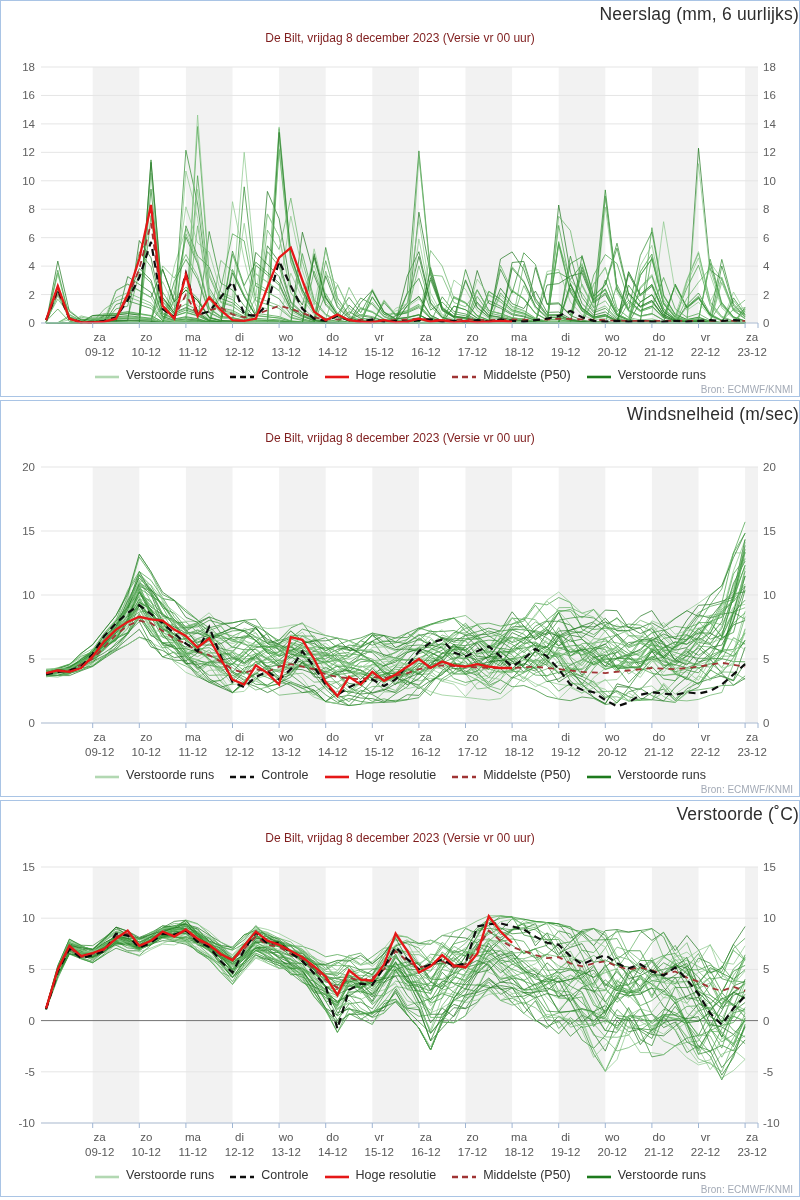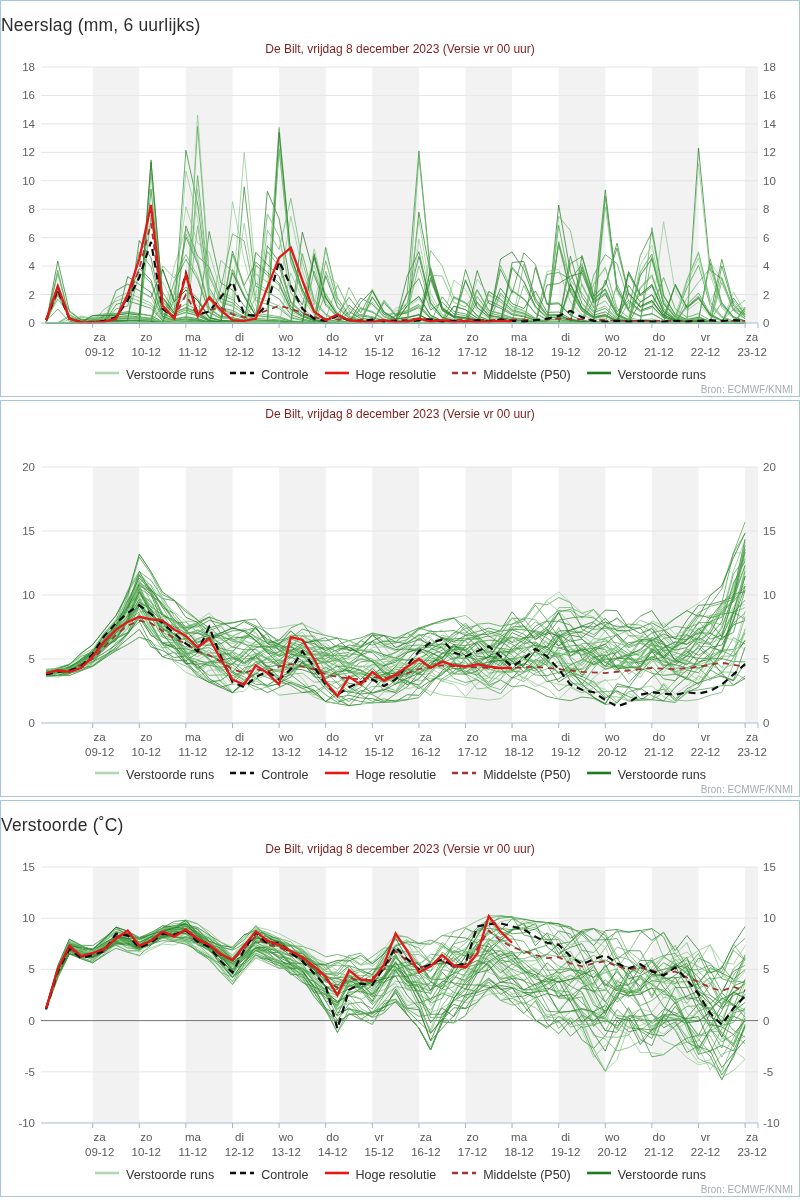--- a/index.html
+++ b/index.html
@@ -1,24 +1,24 @@
 <!DOCTYPE html>
 <html><head>
 <meta charset="utf-8">
 <style>
   *{box-sizing:border-box}
   html,body{margin:0;padding:0;background:#fff}
   body{width:800px;font-family:"Liberation Sans",sans-serif}
   .panel{position:relative;height:397px;border:1px solid #a9c4e5;background:#fff;margin-bottom:3px;overflow:hidden}
-  .title{margin:0;padding-top:14px;text-align:left;font-size:17.5px;font-weight:500;color:#2e2e2e;letter-spacing:.2px}
+  .title{margin:0;padding-top:3px;text-align:right;font-size:17.5px;font-weight:500;color:#2e2e2e;letter-spacing:.2px}
   .subtitle{text-align:center;font-size:12px;color:#7f1d1d;margin-top:6px}
   .plot{position:absolute;left:0;top:56px;width:798px;height:306px}
   .plot svg{display:block}
   .legend{position:absolute;left:0;right:0;bottom:14px;display:flex;justify-content:center;align-items:center;gap:15px;font-size:12.5px;color:#333}
-  .leg-item{display:flex;align-items:flex-start;gap:6px;white-space:nowrap}
+  .leg-item{display:flex;align-items:flex-end;gap:6px;white-space:nowrap}
   .bron{position:absolute;right:6px;bottom:1px;font-size:10px;color:#a3aab6}
 </style>
 </head>
 <body>
 
 <section class="panel">
   <h1 class="title">Neerslag (mm, 6 uurlijks)</h1>
   <div class="subtitle">De Bilt, vrijdag 8 december 2023 (Versie vr 00 uur)</div>
   <div class="plot">
       <svg viewBox="0 0 798 306" width="798" height="306">
@@ -204,20 +204,21 @@
         <svg width="26" height="10">
           <line x1="1" y1="5" x2="25" y2="5" stroke="#1d7a1d" stroke-width="2.6"></line>
         </svg>
         <span>Verstoorde runs</span>
       </span>
     </div>
   <div class="bron">Bron: ECMWF/KNMI</div>
 </section>
 
 <section class="panel">
+  <h1 class="title">Windsnelheid (m/sec)</h1>
   <div class="subtitle">De Bilt, vrijdag 8 december 2023 (Versie vr 00 uur)</div>
   <div class="plot">
       <svg viewBox="0 0 798 306" width="798" height="306">
         <g>
           <rect x="91.7" y="10" width="46.6" height="256" fill="#f2f2f2"></rect>
           <rect x="184.9" y="10" width="46.6" height="256" fill="#f2f2f2"></rect>
           <rect x="278.1" y="10" width="46.6" height="256" fill="#f2f2f2"></rect>
           <rect x="371.3" y="10" width="46.6" height="256" fill="#f2f2f2"></rect>
           <rect x="464.50000000000006" y="10" width="46.6" height="256" fill="#f2f2f2"></rect>
           <rect x="557.7" y="10" width="46.6" height="256" fill="#f2f2f2"></rect>

